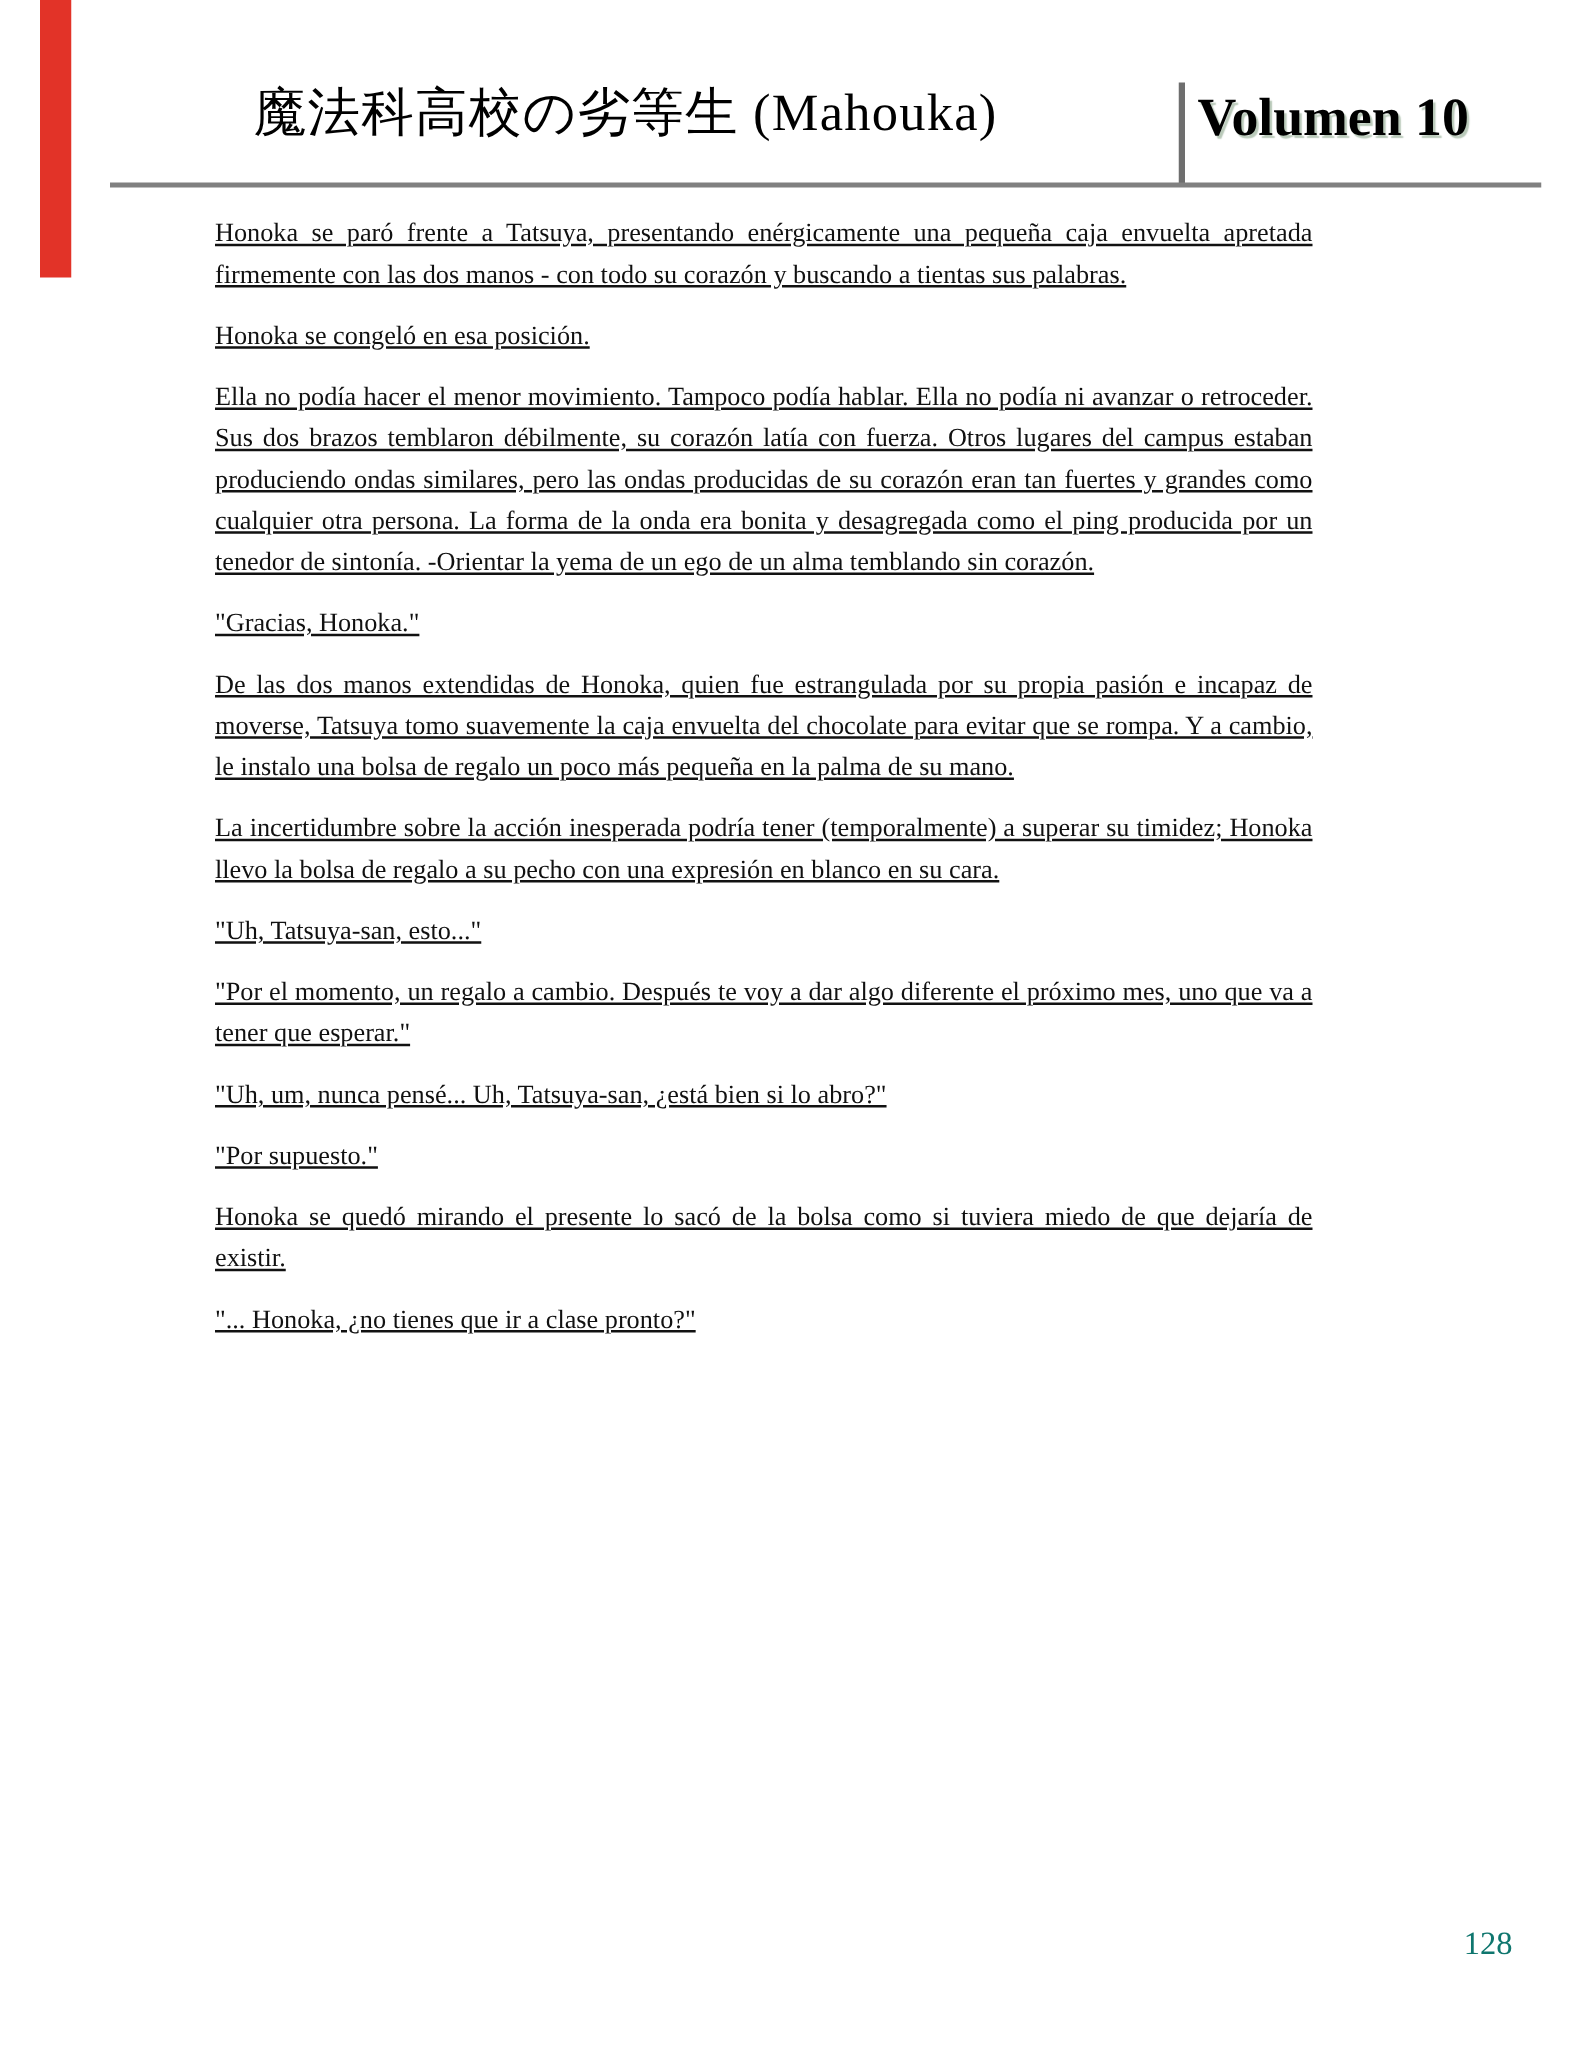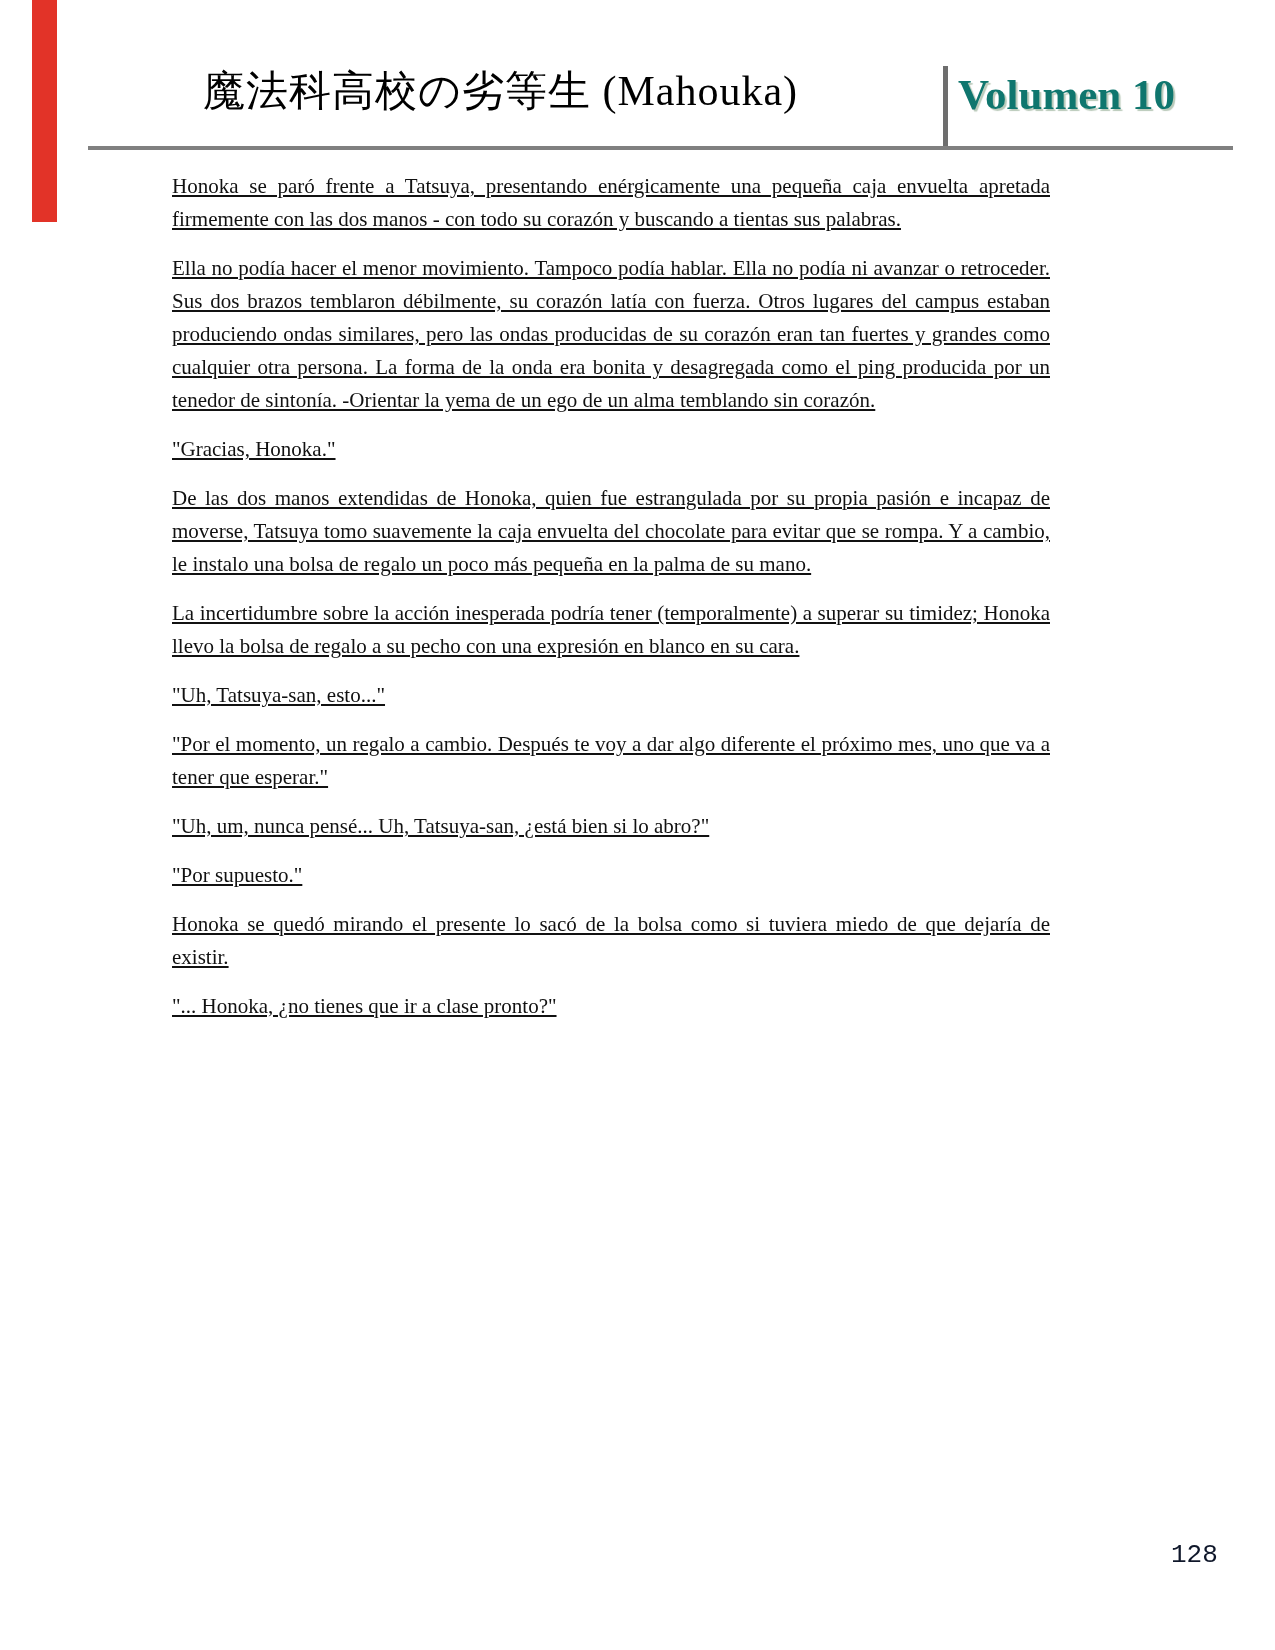--- a/index.html
+++ b/index.html
@@ -37,21 +37,21 @@
     width: 5px;
     height: 82px;
     background: #6e6e6e;
   }
   .volume-label {
     position: absolute;
     left: 958px;
     top: 70px;
     font-size: 43px;
     font-weight: bold;
-    color: #0f766e;
+    color: #000000;
     text-shadow: 2px 2px 1px #b9c9b9;
     white-space: nowrap;
     font-family: "Liberation Serif", serif;
     text-align: center;
   }
   .header-rule {
     position: absolute;
     left: 88px;
     top: 146px;
     width: 1145px;
@@ -70,38 +70,39 @@
     margin: 0 0 16px 0;
     color: #111111;
     text-align: justify;
     text-decoration: underline;
   }
   .page-number {
     position: absolute;
     left: 1171px;
     top: 1540px;
     font-size: 26px;
-    color: #0f172a;
-    font-family: Liberation Mono, monospace;
+    color: #0f766e;
+    font-family: Liberation Serif, serif;
   }
 </style>
 </head>
 <body>
 
 <div class="ribbon"></div>
 
 <header>
   <div class="jp-title">魔法科高校の劣等生 (Mahouka)</div>
   <div class="vbar"></div>
   <div class="volume-label">Volumen 10</div>
   <div class="header-rule"></div>
 </header>
 
 <main class="body-text">
   <p>Honoka se paró frente a Tatsuya, presentando enérgicamente una pequeña caja envuelta apretada firmemente con las dos manos - con todo su corazón y buscando a tientas sus palabras.</p>
+  <p>Honoka se congeló en esa posición.</p>
   <p>Ella no podía hacer el menor movimiento. Tampoco podía hablar. Ella no podía ni avanzar o retroceder. Sus dos brazos temblaron débilmente, su corazón latía con fuerza. Otros lugares del campus estaban produciendo ondas similares, pero las ondas producidas de su corazón eran tan fuertes y grandes como cualquier otra persona. La forma de la onda era bonita y desagregada como el ping producida por un tenedor de sintonía. -Orientar la yema de un ego de un alma temblando sin corazón.</p>
   <p>"Gracias, Honoka."</p>
   <p>De las dos manos extendidas de Honoka, quien fue estrangulada por su propia pasión e incapaz de moverse, Tatsuya tomo suavemente la caja envuelta del chocolate para evitar que se rompa. Y a cambio, le instalo una bolsa de regalo un poco más pequeña en la palma de su mano.</p>
   <p>La incertidumbre sobre la acción inesperada podría tener (temporalmente) a superar su timidez; Honoka llevo la bolsa de regalo a su pecho con una expresión en blanco en su cara.</p>
   <p>"Uh, Tatsuya-san, esto..."</p>
   <p>"Por el momento, un regalo a cambio. Después te voy a dar algo diferente el próximo mes, uno que va a tener que esperar."</p>
   <p>"Uh, um, nunca pensé... Uh, Tatsuya-san, ¿está bien si lo abro?"</p>
   <p>"Por supuesto."</p>
   <p>Honoka se quedó mirando el presente lo sacó de la bolsa como si tuviera miedo de que dejaría de existir.</p>
   <p>"... Honoka, ¿no tienes que ir a clase pronto?"</p>

